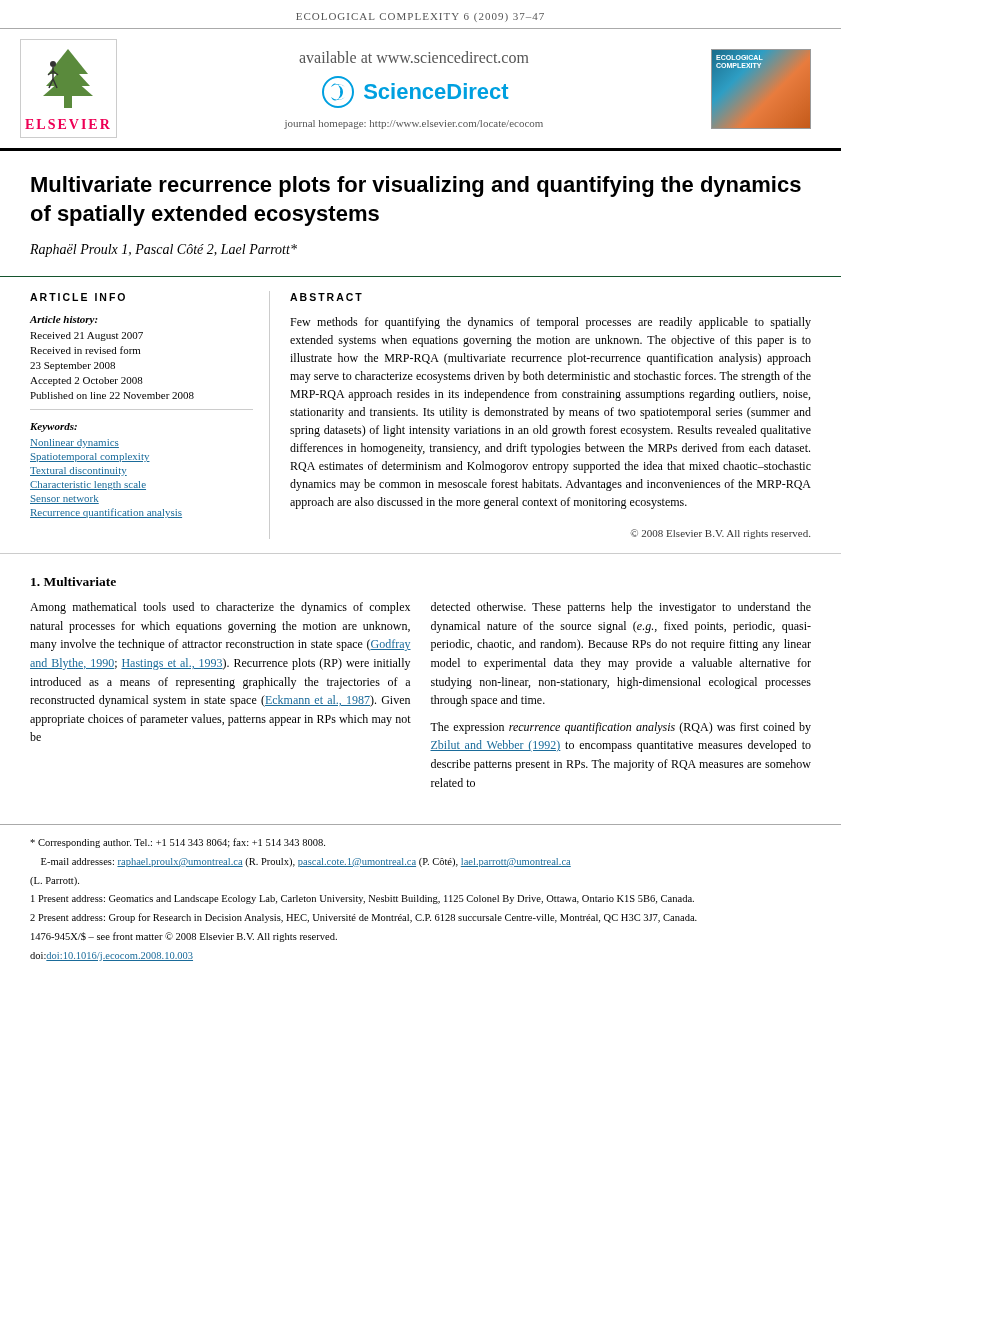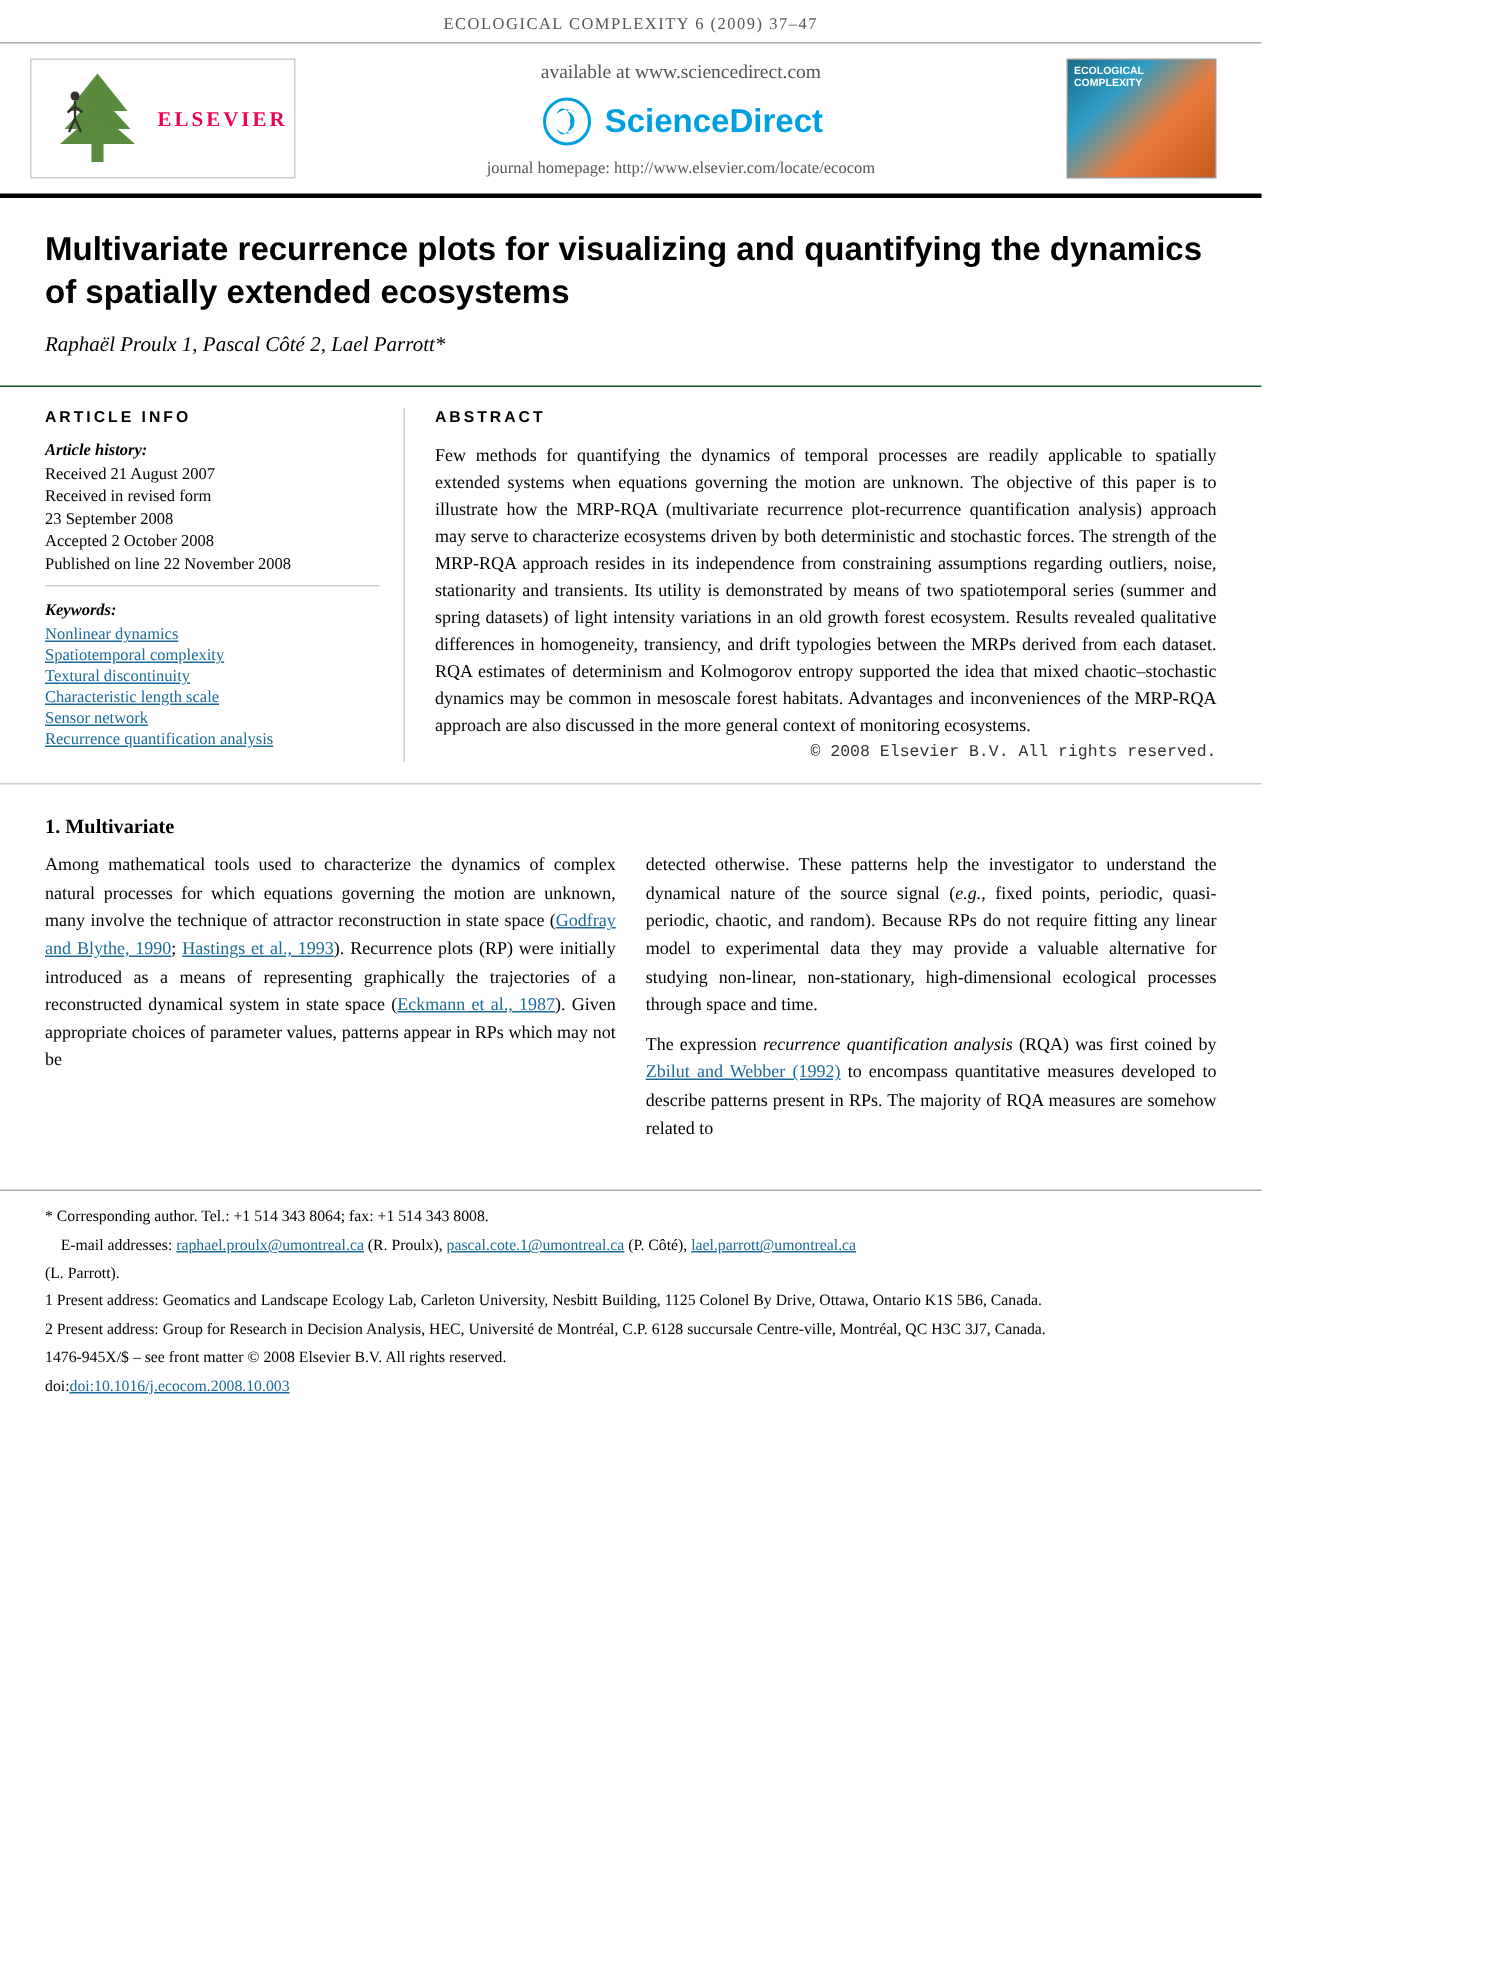--- a/index.html
+++ b/index.html
@@ -54,21 +54,21 @@
 
     .center-header {
       display: flex;
       flex-direction: column;
       align-items: center;
       gap: 6px;
       flex: 1;
     }
 
     .available-text {
-      font-size: 13px;
+      font-size: 16px;
       color: #555;
     }
 
     .sciencedirect-logo {
       display: flex;
       align-items: center;
       gap: 6px;
     }
 
     .sd-text {
@@ -193,23 +193,22 @@
 
     .abstract-text {
       font-size: 12px;
       line-height: 1.5;
       text-align: justify;
     }
 
     .copyright-line {
       font-size: 11px;
       text-align: right;
-      margin-top: 4px;
+      margin-top: 16px;
       color: #333;
-      font-family: Liberation Mono, monospace;
     }
 
     
     .main-content {
       padding: 16px 30px;
     }
 
     .two-col-body {
       display: flex;
       gap: 20px;
@@ -269,21 +268,21 @@
       border: none;
       border-top: 1px solid #ccc;
       margin: 8px 0;
     }
 
     
     .elsevier-logo-box {
       border: 1px solid #ccc;
       padding: 4px;
       display: flex;
-      flex-direction: row;
+      flex-direction: column;
       align-items: center;
     }
   </style>
 </head>
 <body>
 
 <div class="page">
 
   <div class="top-bar">
     <span>ECOLOGICAL COMPLEXITY 6 (2009) 37–47</span>

